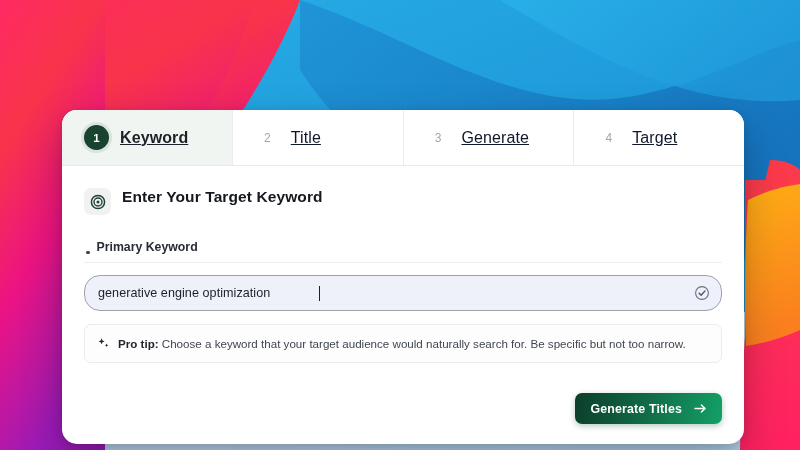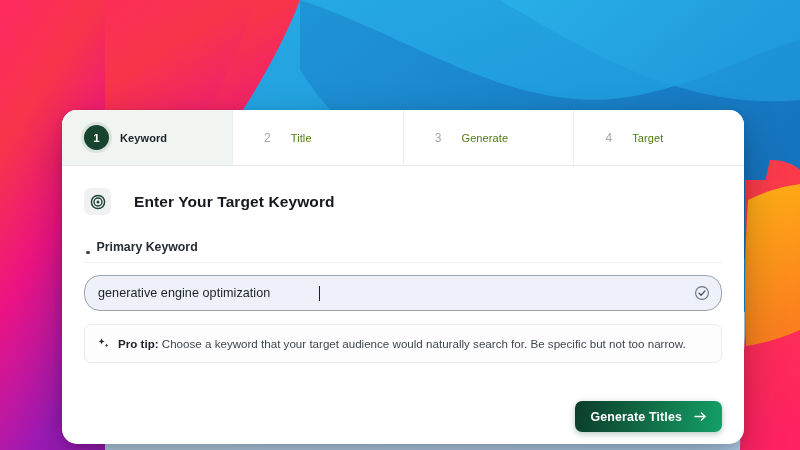--- a/index.html
+++ b/index.html
@@ -81,39 +81,39 @@
     box-shadow: 0 0 0 3px rgba(23,67,47,0.10);
   }
   .step:not(.is-active) .step-badge {
     background: transparent;
     color: #a2a7af;
     font-weight: normal;
     font-size: 12px;
   }
 
   .step-label {
-    font-size: 11px;
+    font-size: 16px;
     letter-spacing: 0.1px;
+    text-decoration: underline;
   }
   .step.is-active .step-label { color: #1c2027; font-weight: bold; }
-  .step:not(.is-active) .step-label { color: #4d7c0f; }
+  .step:not(.is-active) .step-label { color: #0f172a; }
 
   
   #card-body {
     flex: 1 1 auto;
     padding: 22px 22px 0 22px;
     display: flex;
     flex-direction: column;
     position: relative;
   }
 
   #section-head {
     display: flex;
-    align-items: center;
-    gap: 23px;
+    gap: 11px;
   }
 
   #target-icon-badge {
     width: 27px;
     height: 27px;
     border-radius: 7px;
     background: #f0f1f3;
     display: flex;
     align-items: center;
     justify-content: center;
@@ -207,21 +207,21 @@
   #sparkles-icon { flex: 0 0 13px; display: flex; align-items: center; }
   #pro-tip-text {
     font-size: 11.6px;
     color: #40464f;
     white-space: nowrap;
   }
   #pro-tip-text b { color: #20242b; }
 
   #footer-row {
     margin-top: auto;
-    padding-bottom: 12px;
+    padding-bottom: 20px;
     display: flex;
     justify-content: flex-end;
   }
 
   #generate-button {
     height: 31px;
     border: none;
     border-radius: 7px;
     background: linear-gradient(100deg, #0c3d2a 0%, #116b46 48%, #13a066 100%);
     color: #ffffff;

